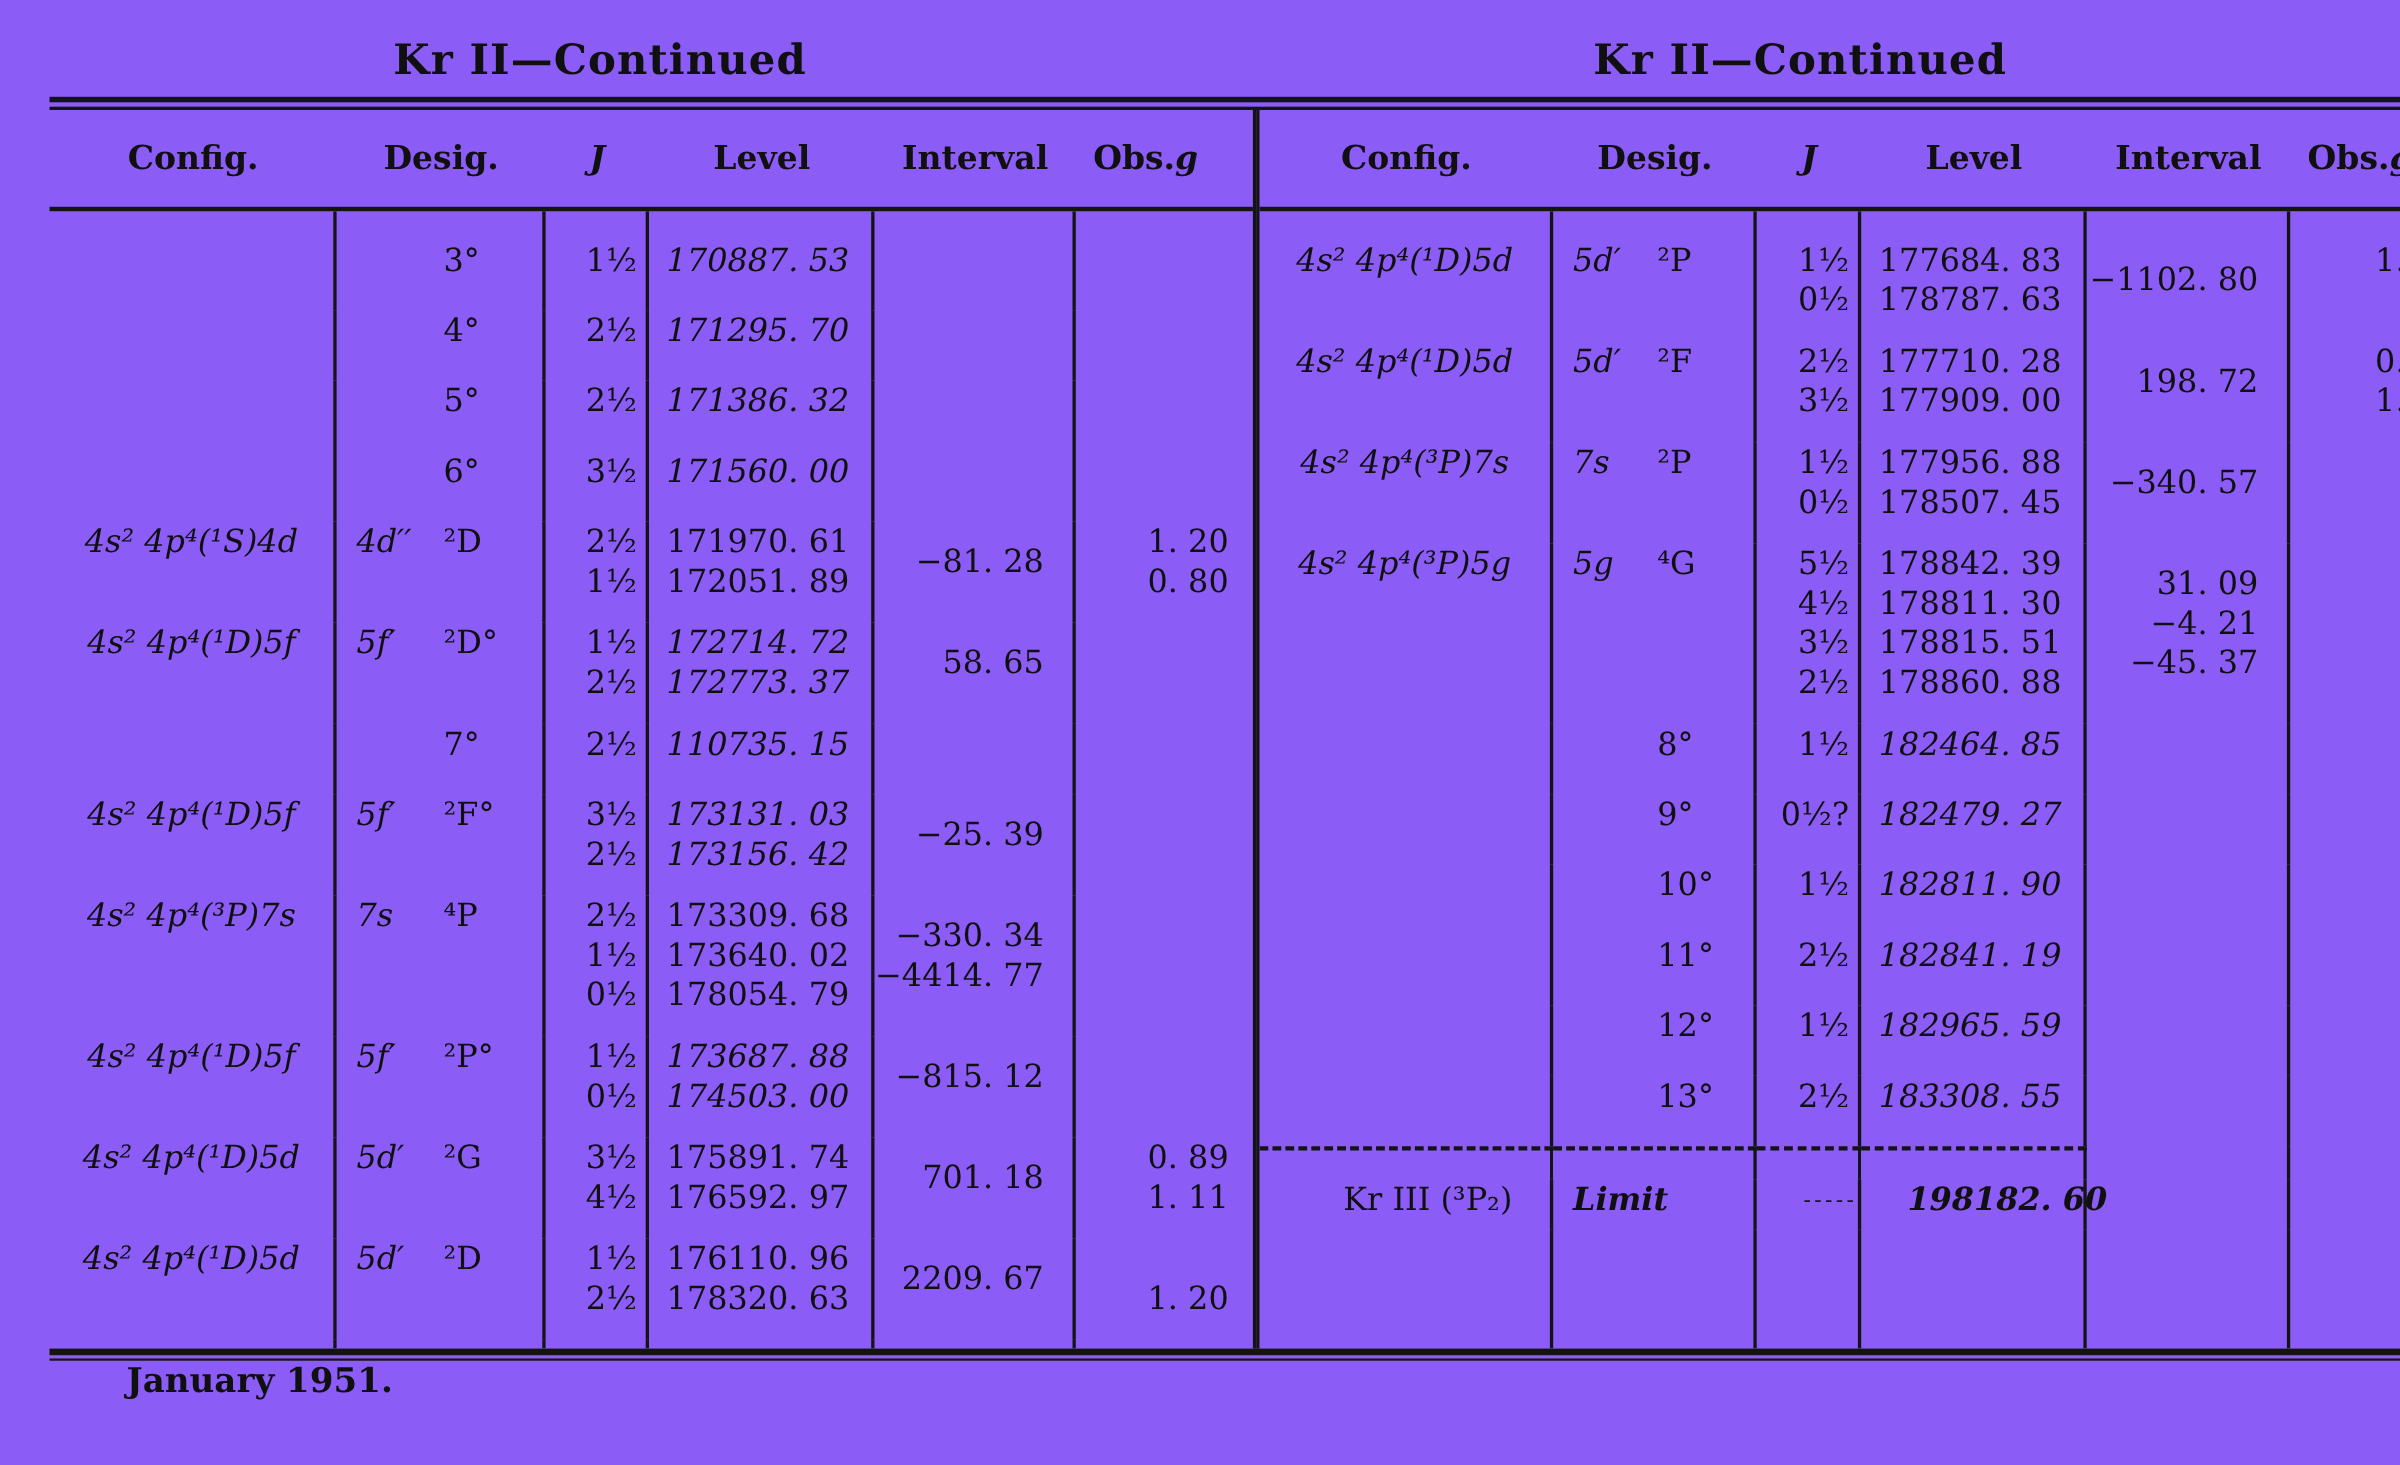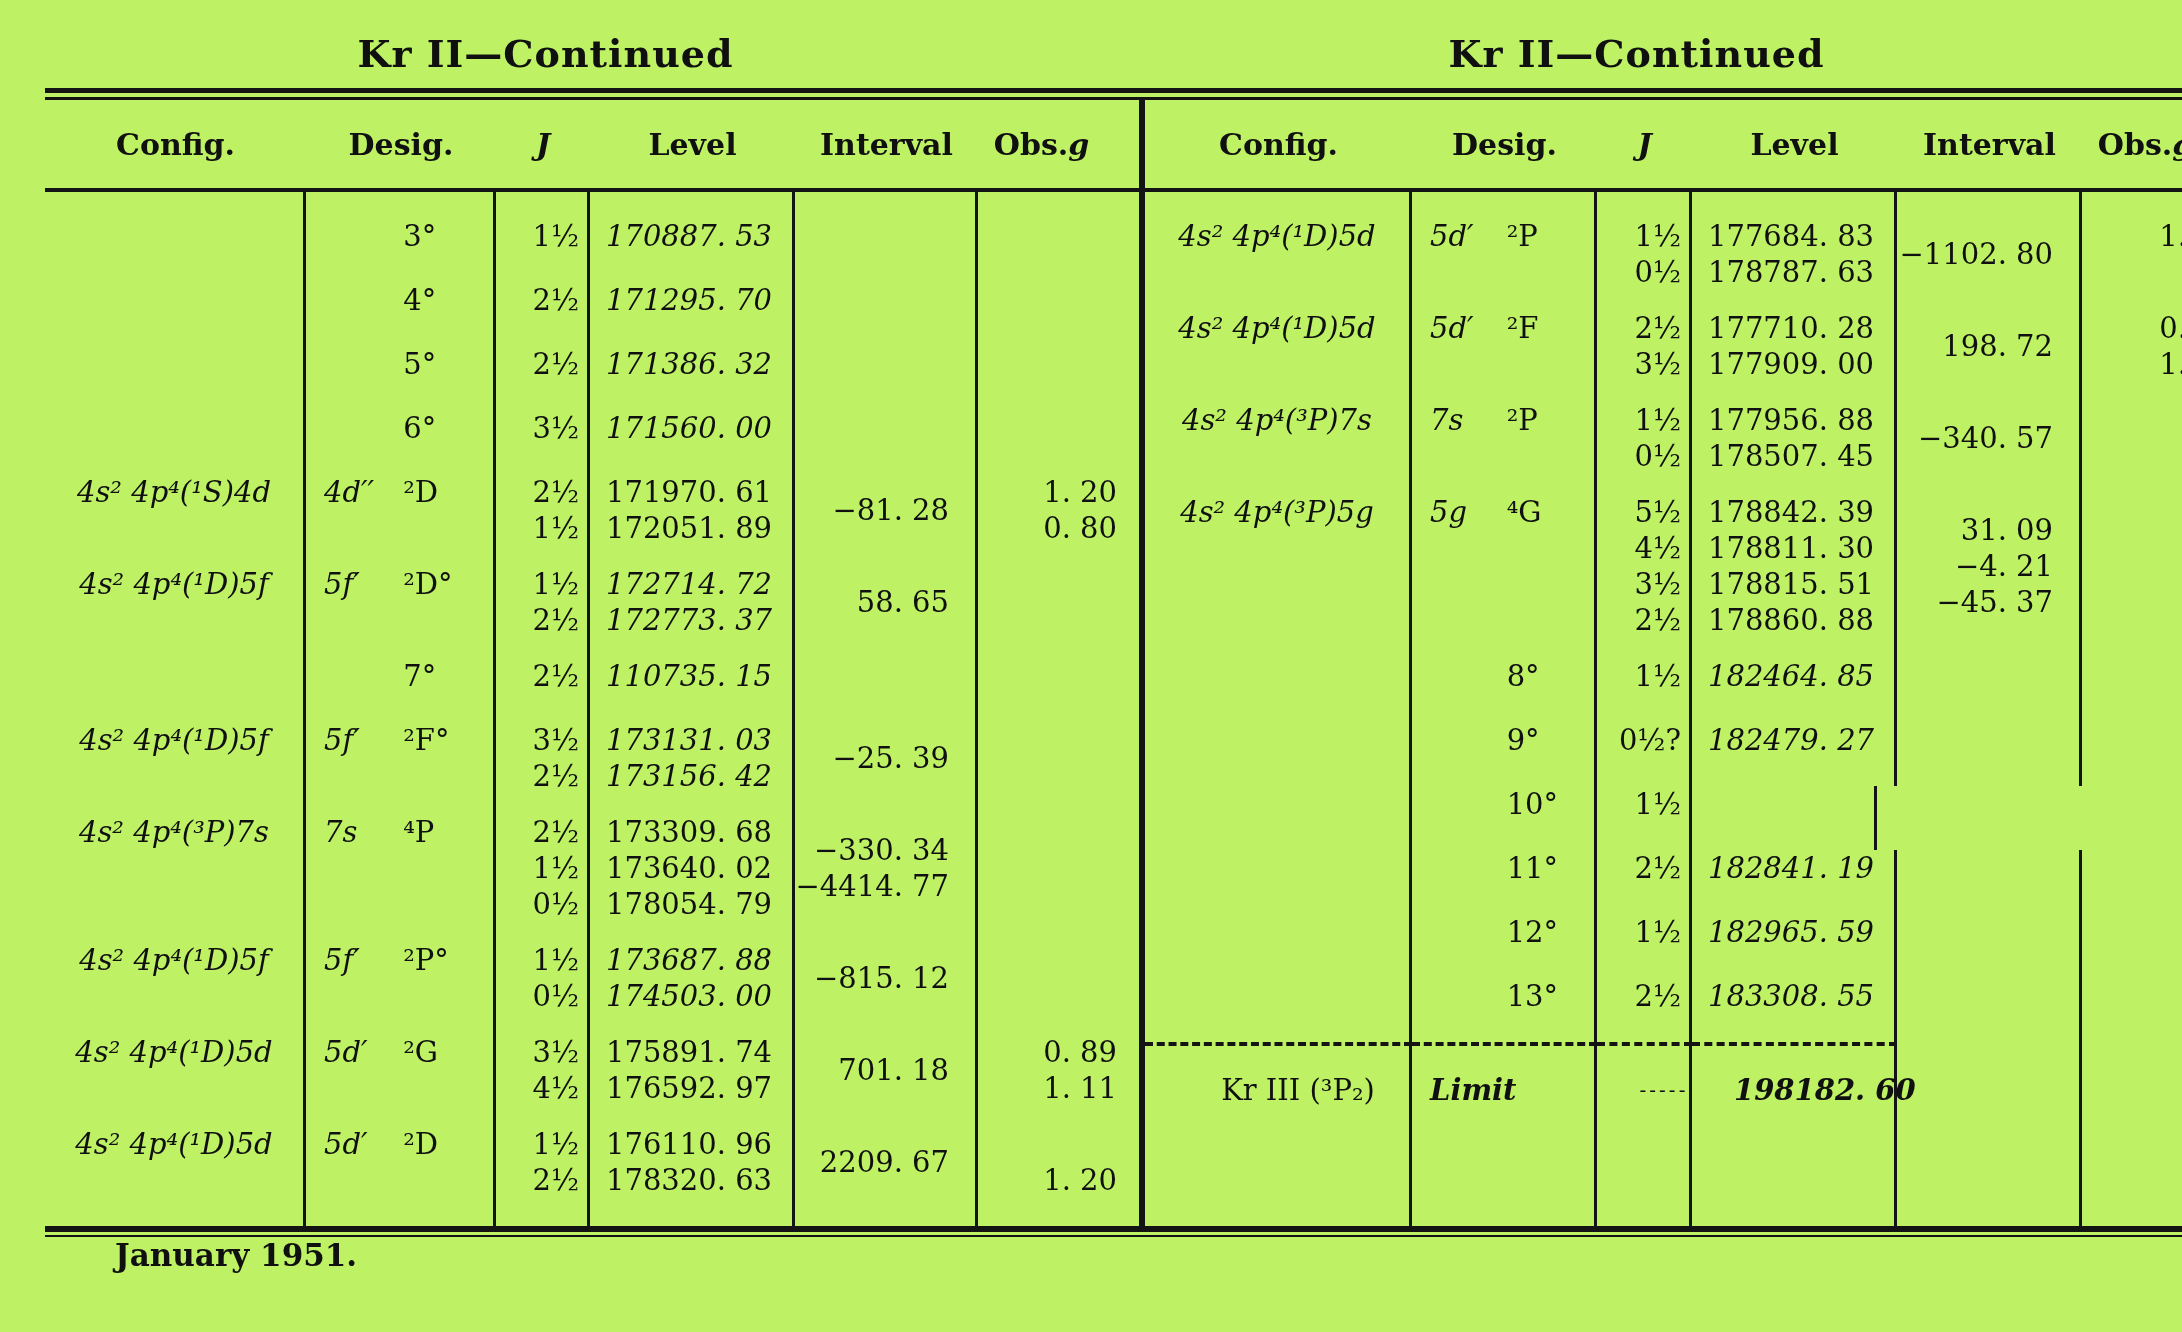--- a/index.html
+++ b/index.html
@@ -1,17 +1,17 @@
 <!DOCTYPE html>
 <html><head>
 <meta charset="utf-8">
 <style>
   html,body{margin:0;padding:0;background:#e8e8e8;}
   .page{
-    width:2182px;height:1332px;background:#bef264;position:relative;
+    width:2182px;height:1332px;background:#8b5cf6;position:relative;
     font-family:"DejaVu Serif", serif;color:#101010;overflow:hidden;
   }
   
   .titles{display:flex;padding-top:16px;height:60px;align-items:flex-end;}
   .title{width:50%;text-align:center;font-size:38px;font-weight:bold;letter-spacing:1px;}
   
   .rule-double{margin-left:45px;height:4px;border-top:5px solid #141414;border-bottom:3px solid #141414;margin-top:12px;}
   .rule-bottom{margin-left:45px;height:3px;border-top:6px solid #141414;border-bottom:2px solid #141414;margin-top:0px;}
   
   .tables{display:flex;margin-left:45px;align-items:stretch;}
@@ -492,20 +492,23 @@
             <div class="cell c-obsg w5"></div>
           </div>
           <div class="trow pad-single">
             <div class="cell vr c-config w0"></div>
             <div class="cell vr c-desig w1">
               <span class="desig-term">10°</span>
             </div>
             <div class="cell vr c-j w2">
               <div class="sub">1½</div>
             </div>
+            <div class="cell vr c-level w3 lv-it">
+              <div class="sub">182811. 90</div>
+            </div>
             <div class="cell vr c-interval w4"></div>
             <div class="cell c-obsg w5"></div>
           </div>
           <div class="trow pad-single">
             <div class="cell vr c-config w0"></div>
             <div class="cell vr c-desig w1">
               <span class="desig-term">11°</span>
             </div>
             <div class="cell vr c-j w2">
               <div class="sub">2½</div>

